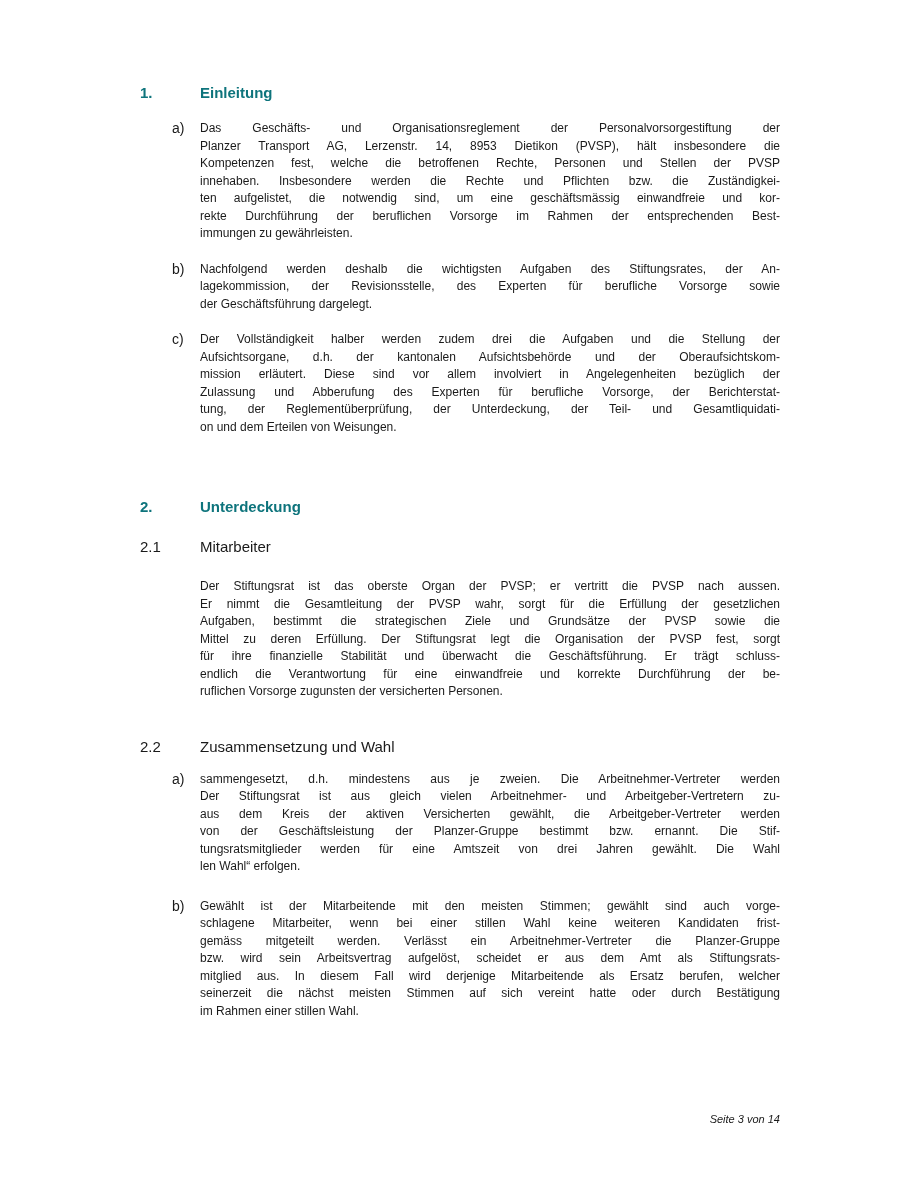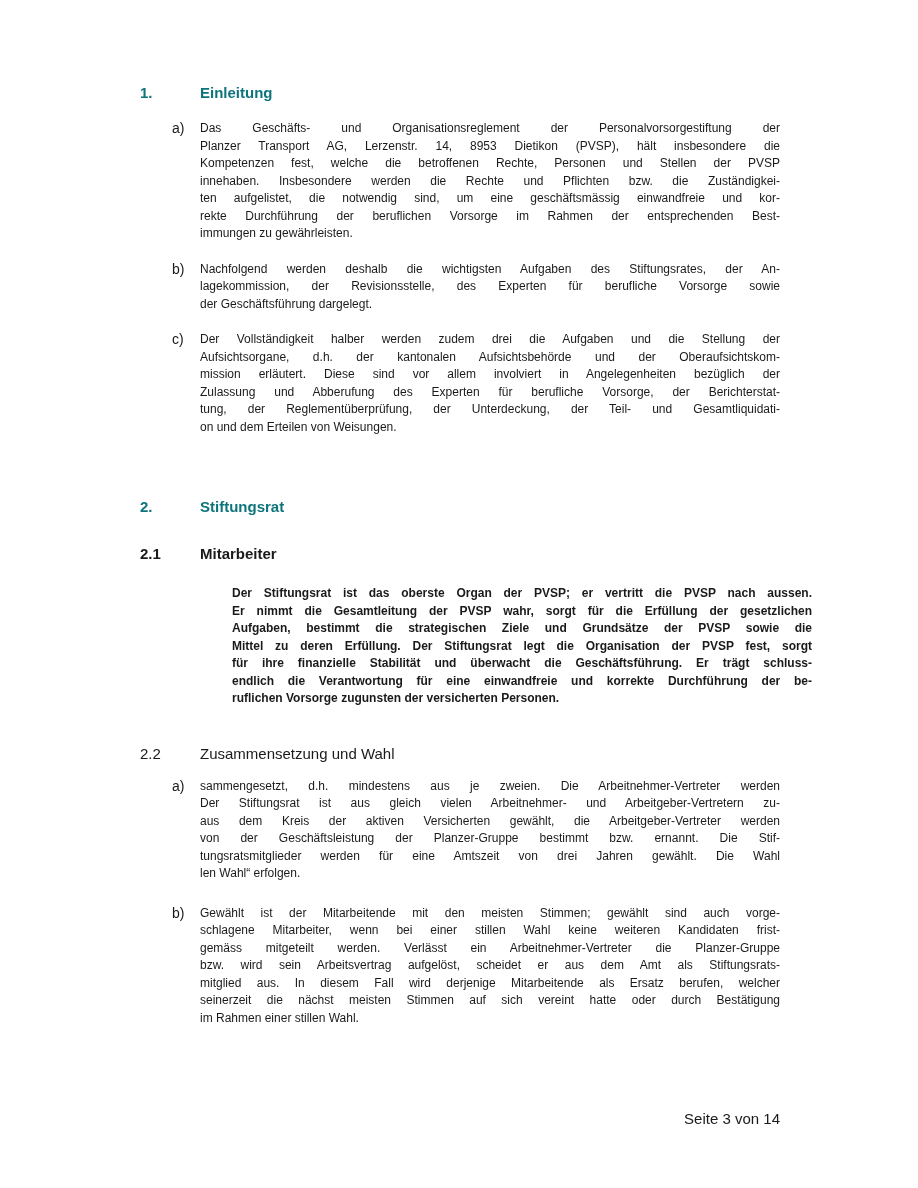--- a/index.html
+++ b/index.html
@@ -19,21 +19,21 @@
     position:absolute;left:140px;top:83px;width:640px;
     display:flex;flex-direction:column;
   }
   .block{margin:0;}
   
   .doc > :nth-child(1){margin-top:0;}
   .doc > :nth-child(2){margin-top:18px;}
   .doc > :nth-child(3){margin-top:18px;}
   .doc > :nth-child(4){margin-top:18px;}
   .doc > :nth-child(5){margin-top:61px;}
-  .doc > :nth-child(6){margin-top:28px;font-weight:bold;}
+  .doc > :nth-child(6){margin-top:21px;}
   .doc > :nth-child(7){margin-top:22px;}
   .doc > :nth-child(8){margin-top:36px;}
   .doc > :nth-child(9){margin-top:15px;}
   .doc > :nth-child(10){margin-top:22px;}
 
   .chapter-heading{
     display:flex;align-items:baseline;
     color:var(--accent);font-weight:bold;
     font-size:15px;line-height:19px;
   }
@@ -45,37 +45,37 @@
   }
   .subsection-heading .num{width:60px;flex:0 0 60px;}
 
   .lettered-item{display:flex;margin-left:32px;}
   .lettered-item .label{
     width:28px;flex:0 0 28px;
     font-size:14px;line-height:17.5px;
   }
   .item-body{width:580px;flex:0 0 580px;}
 
-  .paragraph{margin-left:92px;width:580px;font-weight:bold;}
+  .paragraph{margin-left:60px;width:580px;}
 
   .line{
     font-size:12px;line-height:17.5px;color:var(--ink);
     text-align:justify;
     text-align-last:justify;
     -moz-text-align-last:justify;
     white-space:normal;
   }
   .line.last{
     text-align-last:left;
     -moz-text-align-last:left;
   }
 
   .footer{
     position:absolute;top:1112px;right:138px;
-    font-size:15px;line-height:14px;color:var(--ink);
+    font-size:11px;line-height:14px;color:var(--ink);font-style:italic;
   }
 </style>
 </head>
 <body>
 
 <div class="page">
   <div class="doc">
       <div class="block chapter-heading">
         <span class="num">1.</span>
         <span class="title">Einleitung</span>
@@ -106,21 +106,21 @@
           <div class="line">Der Vollständigkeit halber werden zudem drei die Aufgaben und die Stellung der</div>
           <div class="line">Aufsichtsorgane, d.h. der kantonalen Aufsichtsbehörde und der Oberaufsichtskom-</div>
           <div class="line">mission erläutert. Diese sind vor allem involviert in Angelegenheiten bezüglich der</div>
           <div class="line">Zulassung und Abberufung des Experten für berufliche Vorsorge, der Berichterstat-</div>
           <div class="line">tung, der Reglementüberprüfung, der Unterdeckung, der Teil- und Gesamtliquidati-</div>
           <div class="line last">on und dem Erteilen von Weisungen.</div>
         </div>
       </div>
       <div class="block chapter-heading">
         <span class="num">2.</span>
-        <span class="title">Stiftungsrat</span>
+        <span class="title">Unterdeckung</span>
       </div>
       <div class="block subsection-heading">
         <span class="num">2.1</span>
         <span class="title">Mitarbeiter</span>
       </div>
       <div class="block paragraph">
         <div class="line">Der Stiftungsrat ist das oberste Organ der PVSP; er vertritt die PVSP nach aussen.</div>
         <div class="line">Er nimmt die Gesamtleitung der PVSP wahr, sorgt für die Erfüllung der gesetzlichen</div>
         <div class="line">Aufgaben, bestimmt die strategischen Ziele und Grundsätze der PVSP sowie die</div>
         <div class="line">Mittel zu deren Erfüllung. Der Stiftungsrat legt die Organisation der PVSP fest, sorgt</div>

